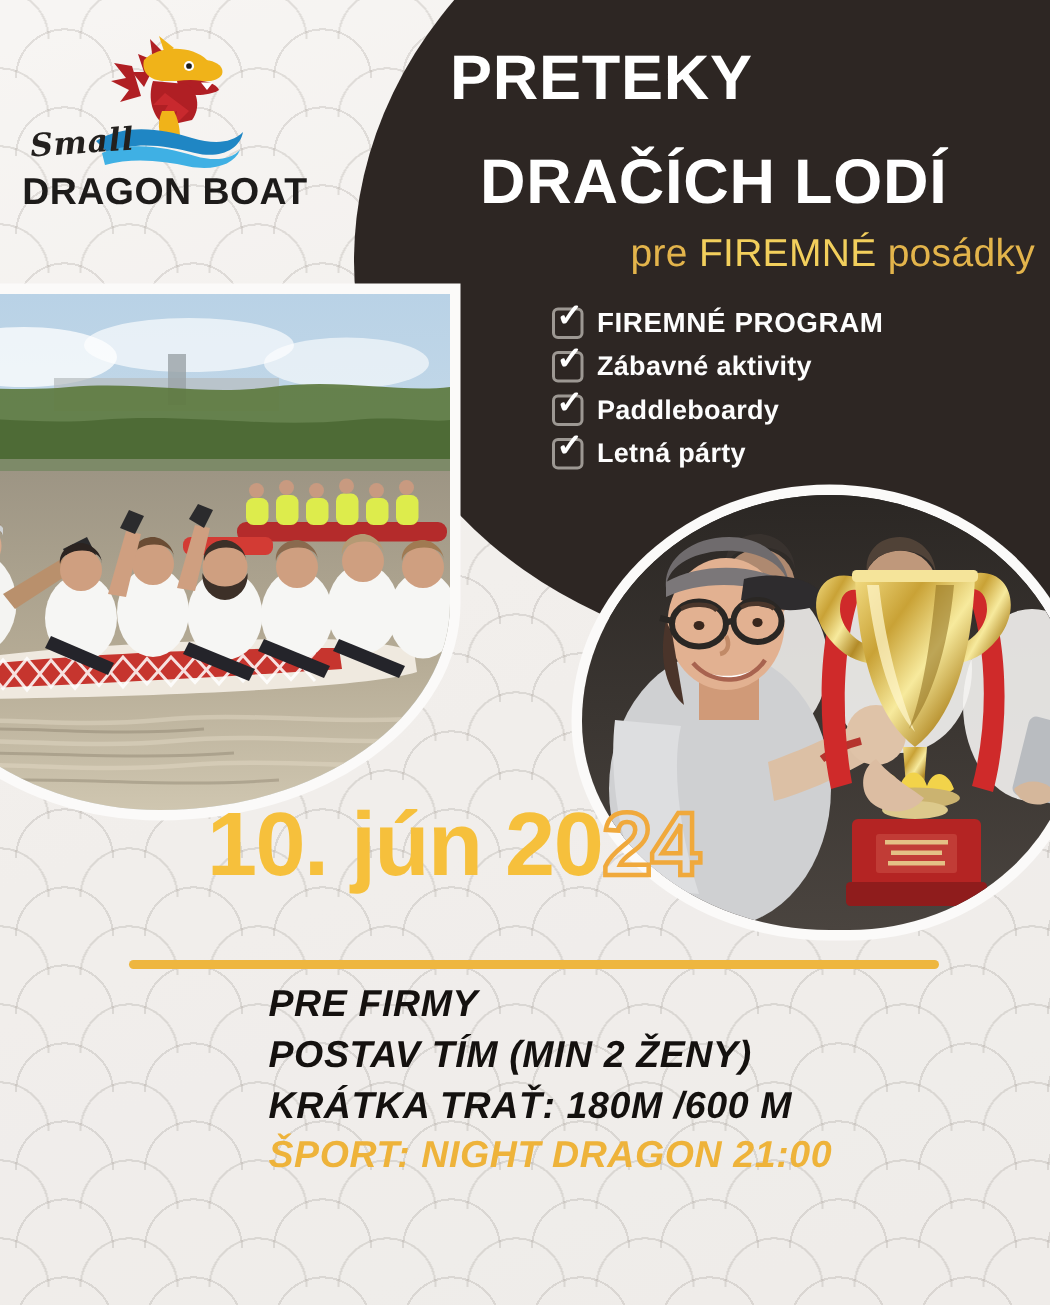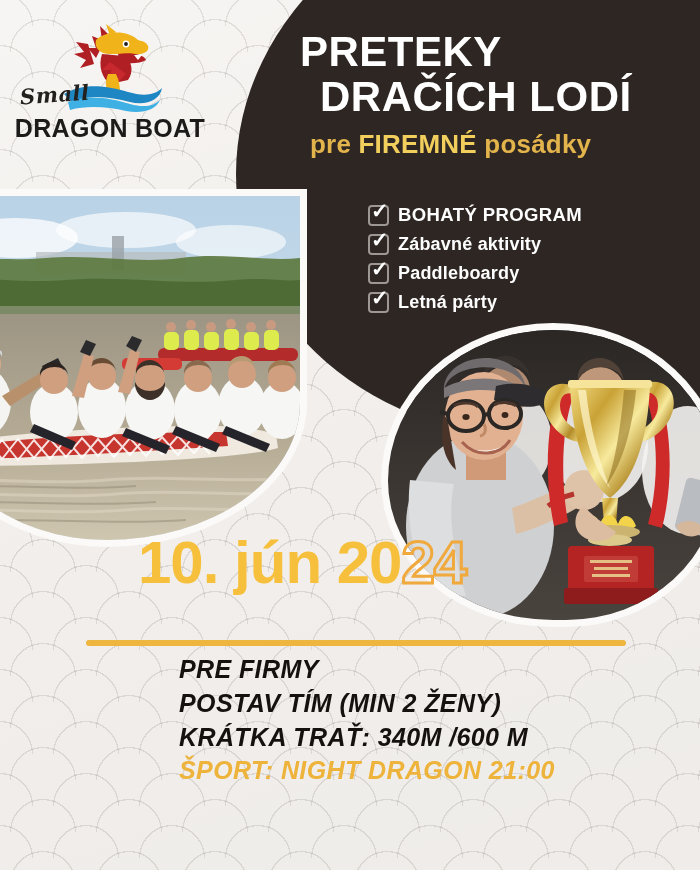--- a/index.html
+++ b/index.html
@@ -68,25 +68,26 @@
   
   .headline{
     position:absolute;z-index:7;
     left:300px;top:30px;width:390px;
   }
   .h-line{
     font-size:42px;line-height:1.07;
     font-weight:700;color:#ffffff;
     letter-spacing:.5px;
   }
-  .h-line.l2{padding-left:20px;}
+  .h-line.l2{padding-left:20px;margin-top:24px;}
   .h-sub{
     margin-top:9px;padding-left:10px;
-    font-size:26px;font-weight:700;
+    font-size:26px;font-weight:400;
     letter-spacing:.2px;
+    text-align:right;
   }
   .h-sub .soft{color:#e3b44b;}
   .h-sub .hard{color:#f2cf5c;}
 
   
   .checklist{
     position:absolute;z-index:7;
     left:368px;top:203px;
   }
   .check-row{
@@ -216,21 +217,21 @@
     <div class="h-sub">
       <span class="soft">pre </span><span class="hard">FIREMNÉ</span><span class="soft"> posádky</span>
     </div>
   </div>
 
   <div class="checklist">
     <div class="check-row caps">
       <div class="check-box">
           <span class="tick">✓</span>
         </div>
-      <div class="check-label">BOHATÝ PROGRAM</div>
+      <div class="check-label">FIREMNÉ PROGRAM</div>
     </div>
     <div class="check-row">
       <div class="check-box">
           <span class="tick">✓</span>
         </div>
       <div class="check-label">Zábavné aktivity</div>
     </div>
     <div class="check-row">
       <div class="check-box">
           <span class="tick">✓</span>
@@ -459,17 +460,17 @@
   </div>
 
   <div class="date"><span>10. jún 20</span><span class="overlap">24</span></div>
 
 
   <div class="divider"></div>
 
   <div class="info">
     <div class="info-line">PRE FIRMY</div>
     <div class="info-line">POSTAV TÍM (MIN 2 ŽENY)</div>
-    <div class="info-line">KRÁTKA TRAŤ: 340M /600 M</div>
+    <div class="info-line">KRÁTKA TRAŤ: 180M /600 M</div>
     <div class="info-line accent">ŠPORT: NIGHT DRAGON 21:00</div>
   </div>
 
 </div>
 
 </body></html>

